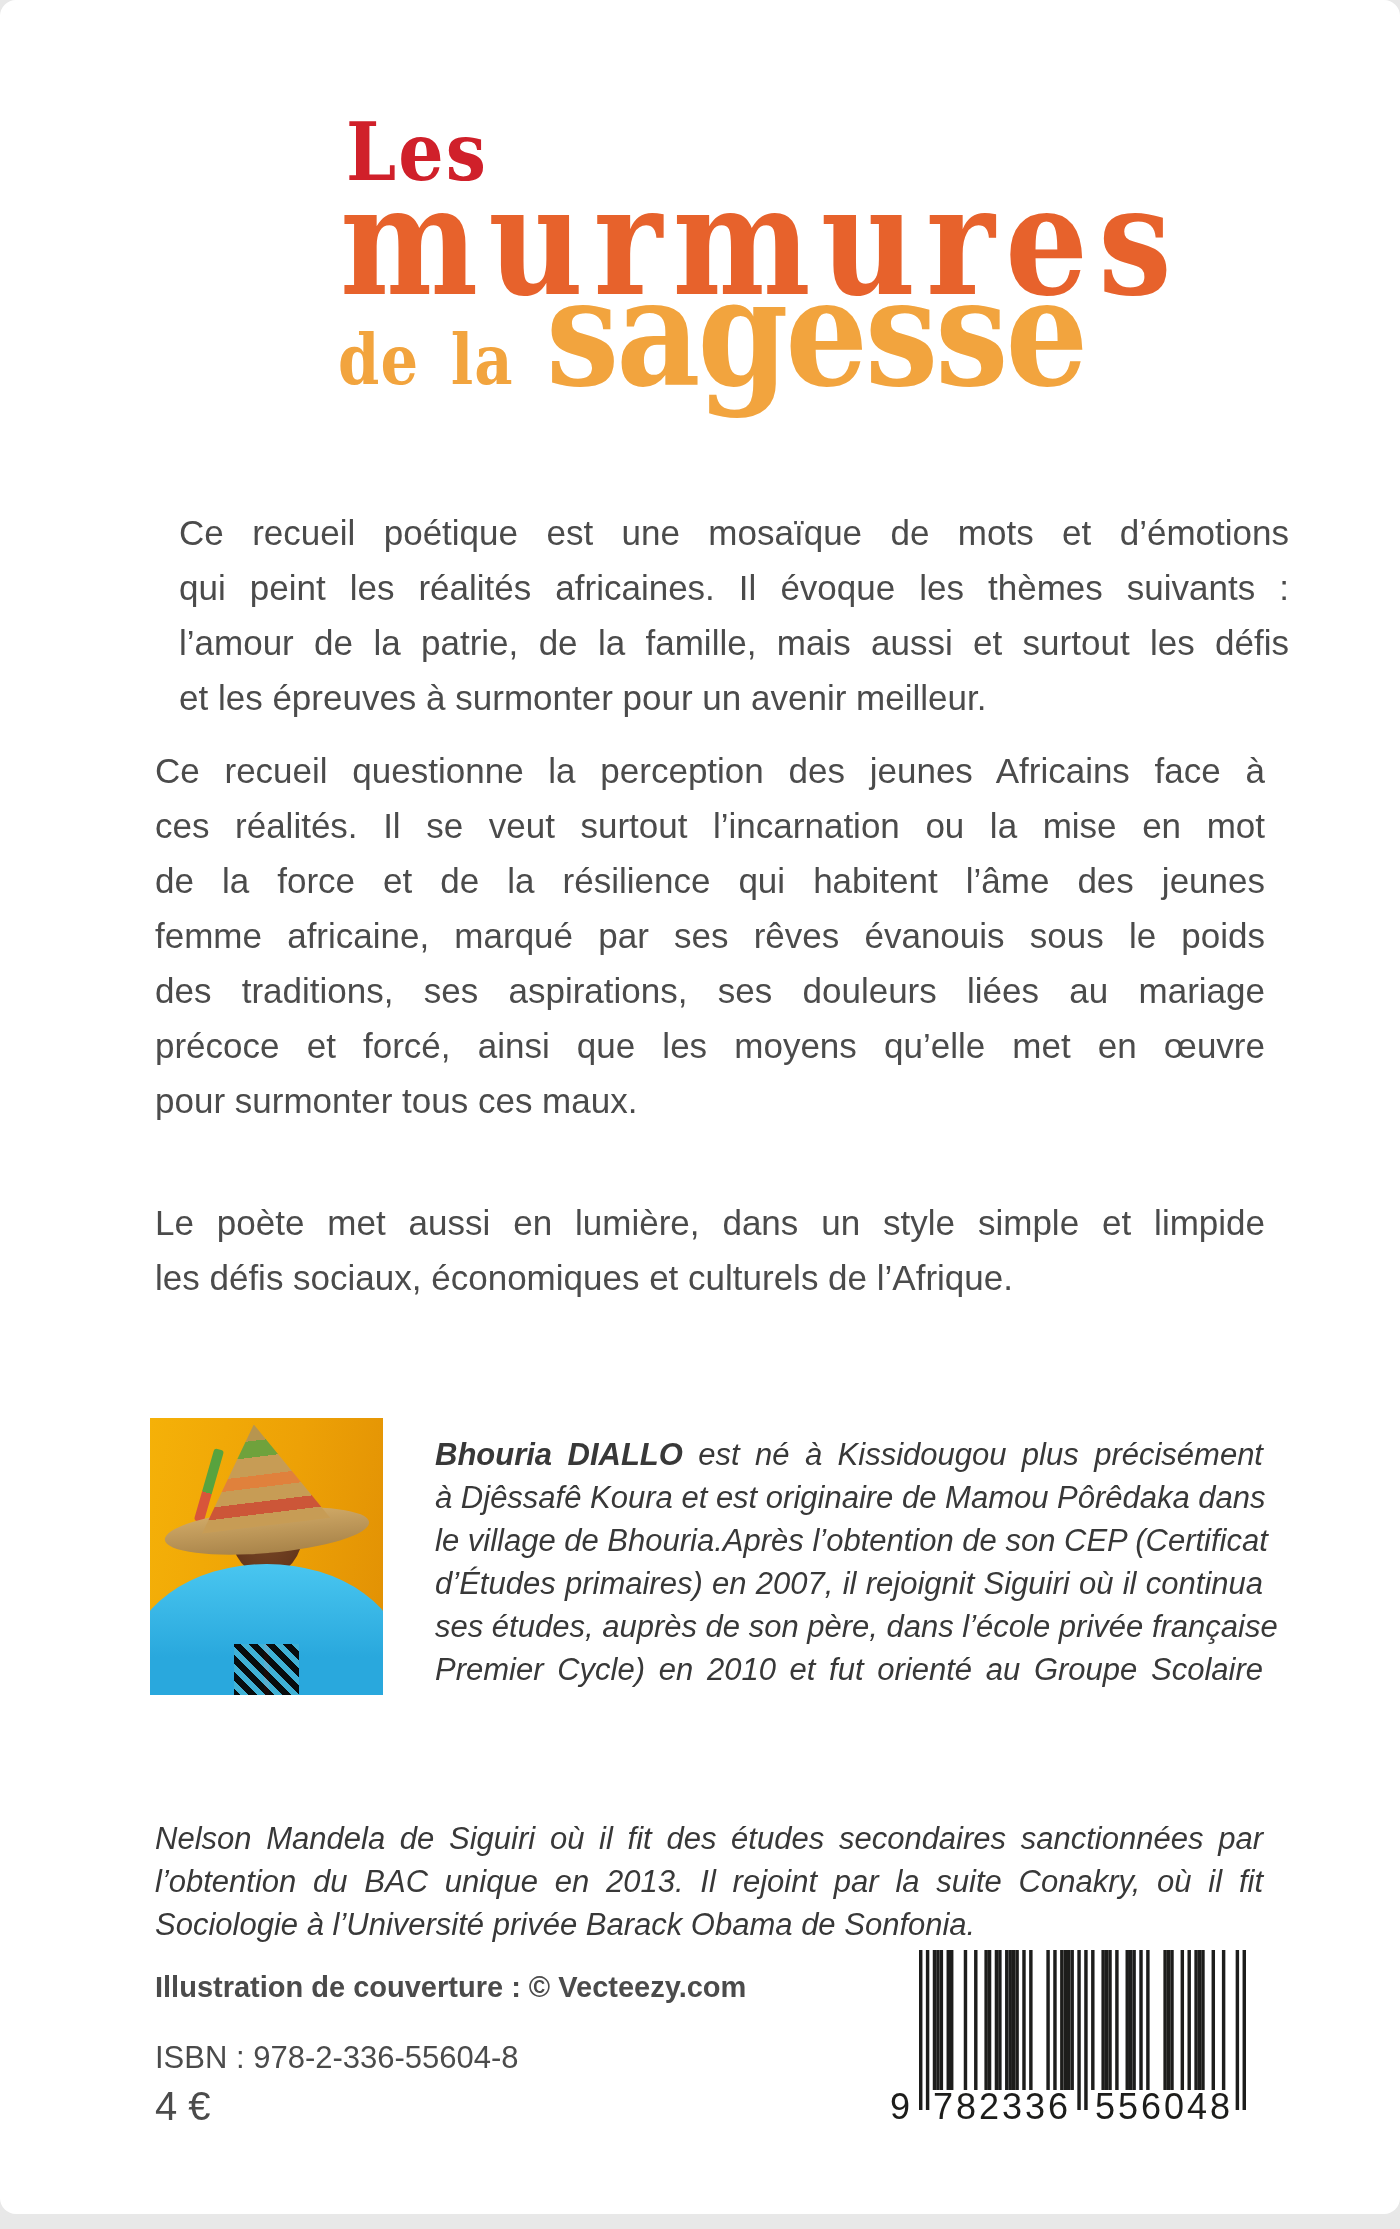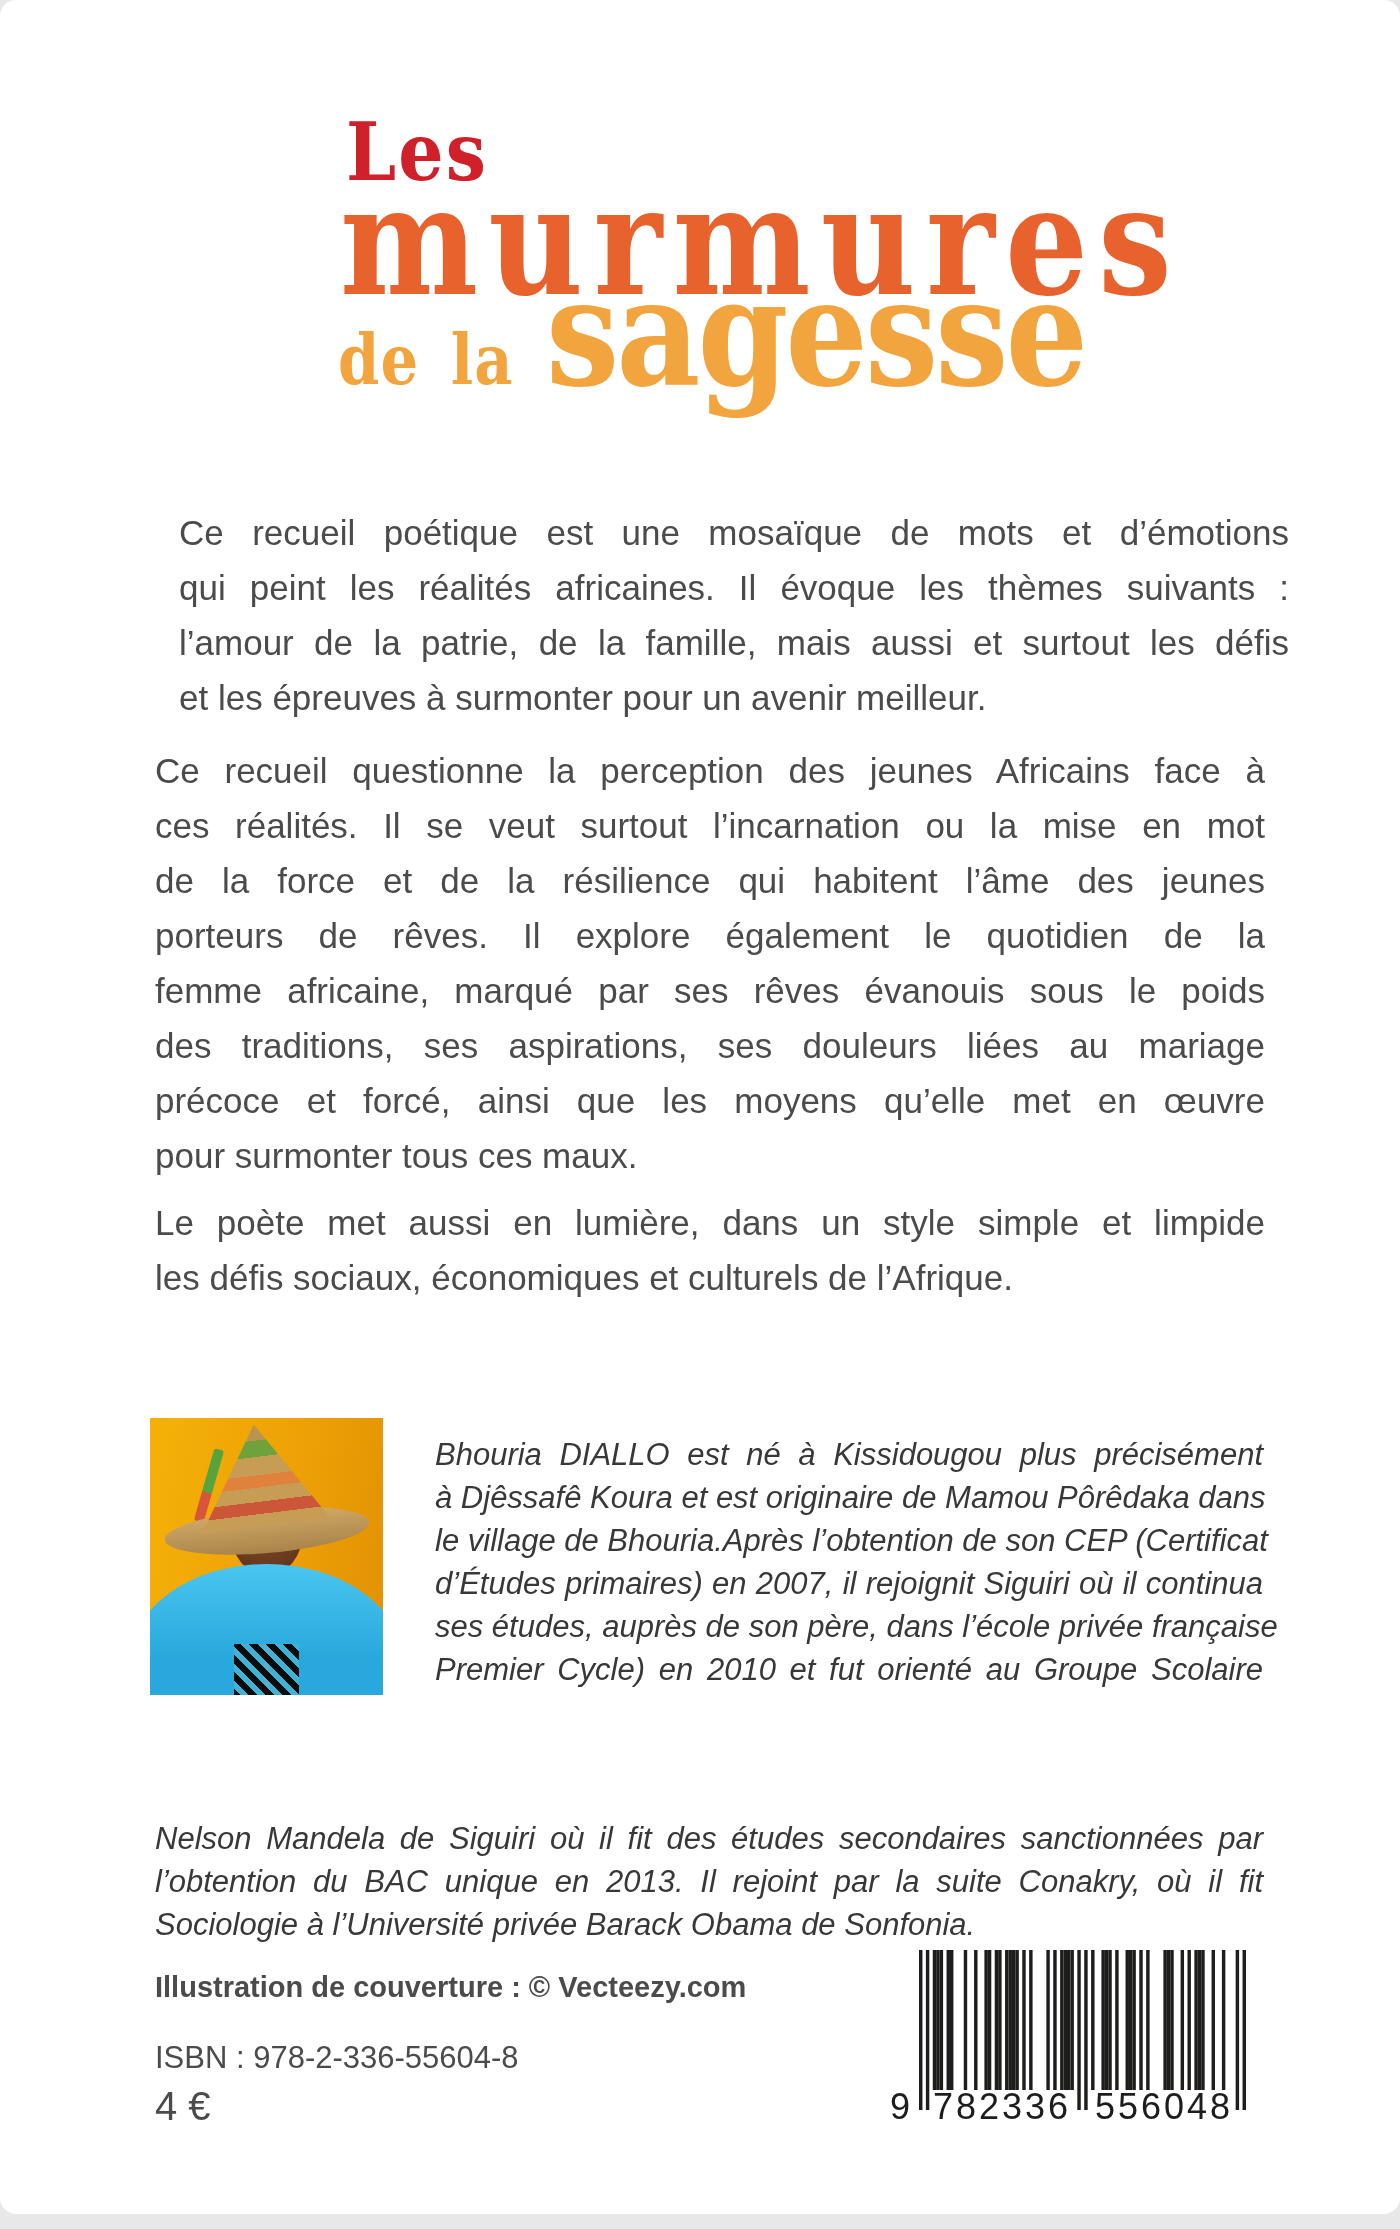--- a/index.html
+++ b/index.html
@@ -21,21 +21,21 @@
   .para .ln{height:55px; line-height:55px; text-align:justify; text-align-last:justify; white-space:nowrap;}
   .para .ln.left{text-align-last:left;}
   .p1{top:505px;margin-left:24px;} .p2{top:743px;} .p3{top:1195px;}
 
   
   .bio{position:absolute; color:var(--c-bio_text); font-size:31px; font-style:italic;}
   .bio .ln{height:43px; line-height:43px; text-align:justify; text-align-last:justify; white-space:nowrap;}
   .bio .ln.left{text-align-last:left;}
   .bio-indented{left:435px; top:1433px; width:828px;}
   .bio-full{left:155px; top:1817px; width:1108px;}
-  .bio b{font-weight:normal; font-style:italic;}
+  .bio b{font-weight:bold; font-style:italic;}
 
   
   .photo{position:absolute; left:150px; top:1418px; width:233px; height:277px; overflow:hidden;}
   .ph-bg{position:absolute; inset:0; background:linear-gradient(100deg,#f5b108 0%,#eda106 55%,#e19004 100%);}
   .ph-shirt{position:absolute; bottom:-2px; left:-9%; width:118%; height:48%;
     background:linear-gradient(180deg,#49c6f0,#29a8dd 70%); border-radius:50% 50% 0 0 / 75% 75% 0 0;}
   .ph-placket{position:absolute; bottom:0; left:50%; transform:translateX(-50%); width:24%; height:40%;
     background-color:#1d4f5e;
     background-image:repeating-linear-gradient(45deg, rgba(5,5,5,.9) 0 6px, rgba(70,195,235,.85) 6px 12px),
                      linear-gradient(90deg, transparent 46%, #c0392b 46% 54%, transparent 54%);}
@@ -78,21 +78,20 @@
   <div class="para p1">
       <div class="ln">Ce recueil poétique est une mosaïque de mots et d’émotions</div>
       <div class="ln">qui peint les réalités africaines. Il évoque les thèmes suivants :</div>
       <div class="ln">l’amour de la patrie, de la famille, mais aussi et surtout les défis</div>
       <div class="ln left">et les épreuves à surmonter pour un avenir meilleur.</div>
     </div>
   <div class="para p2">
       <div class="ln">Ce recueil questionne la perception des jeunes Africains face à</div>
       <div class="ln">ces réalités. Il se veut surtout l’incarnation ou la mise en mot</div>
       <div class="ln">de la force et de la résilience qui habitent l’âme des jeunes</div>
-      <div class="ln">porteurs de rêves. Il explore également le quotidien de la</div>
       <div class="ln">femme africaine, marqué par ses rêves évanouis sous le poids</div>
       <div class="ln">des traditions, ses aspirations, ses douleurs liées au mariage</div>
       <div class="ln">précoce et forcé, ainsi que les moyens qu’elle met en œuvre</div>
       <div class="ln left">pour surmonter tous ces maux.</div>
     </div>
   <div class="para p3">
       <div class="ln">Le poète met aussi en lumière, dans un style simple et limpide</div>
       <div class="ln left">les défis sociaux, économiques et culturels de l’Afrique.</div>
     </div>
 

